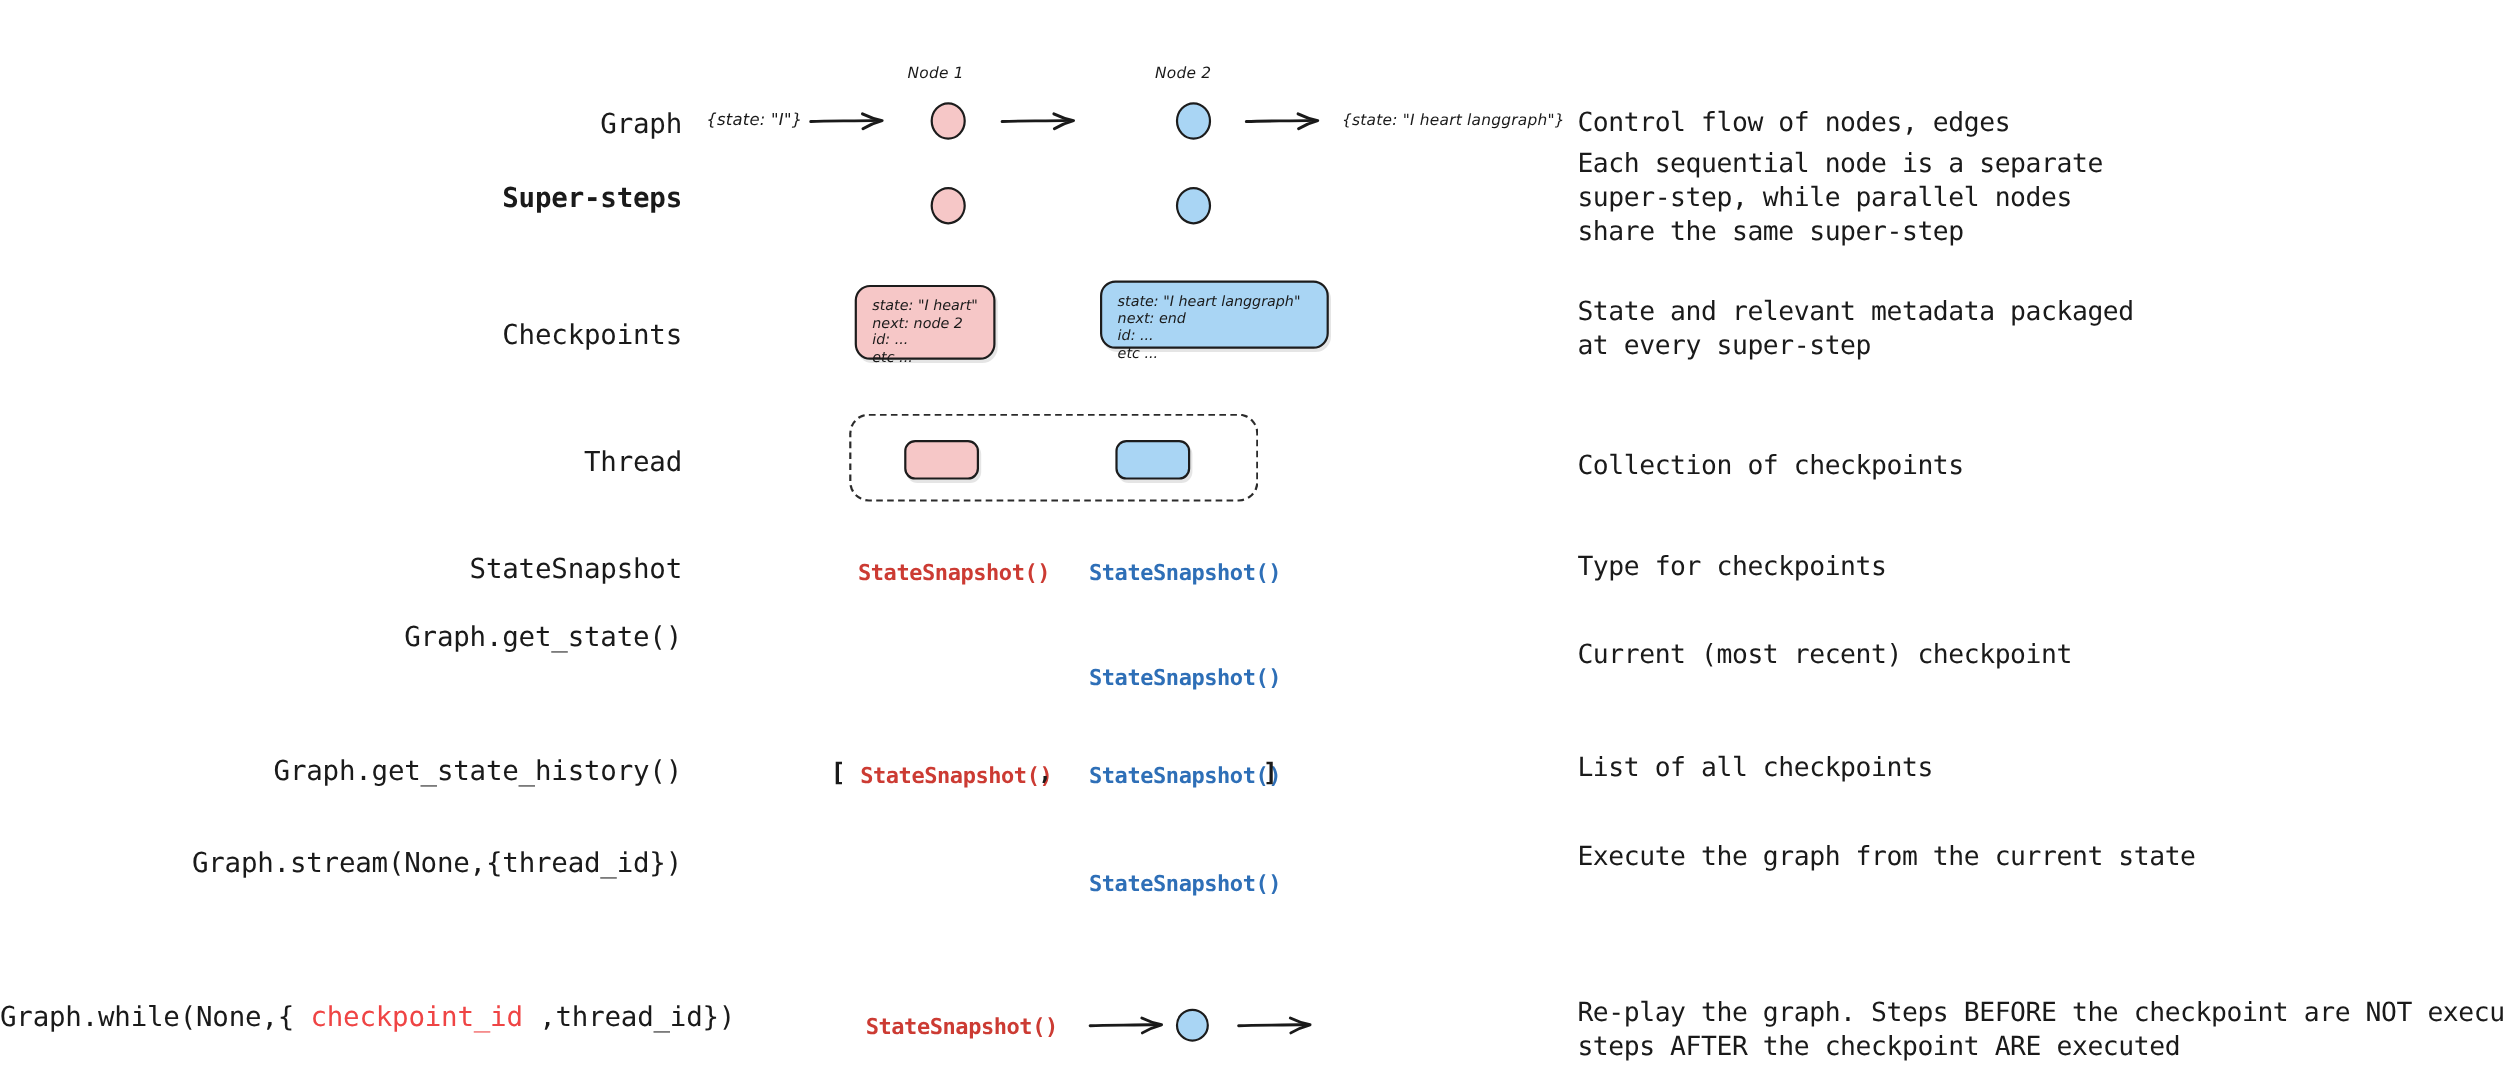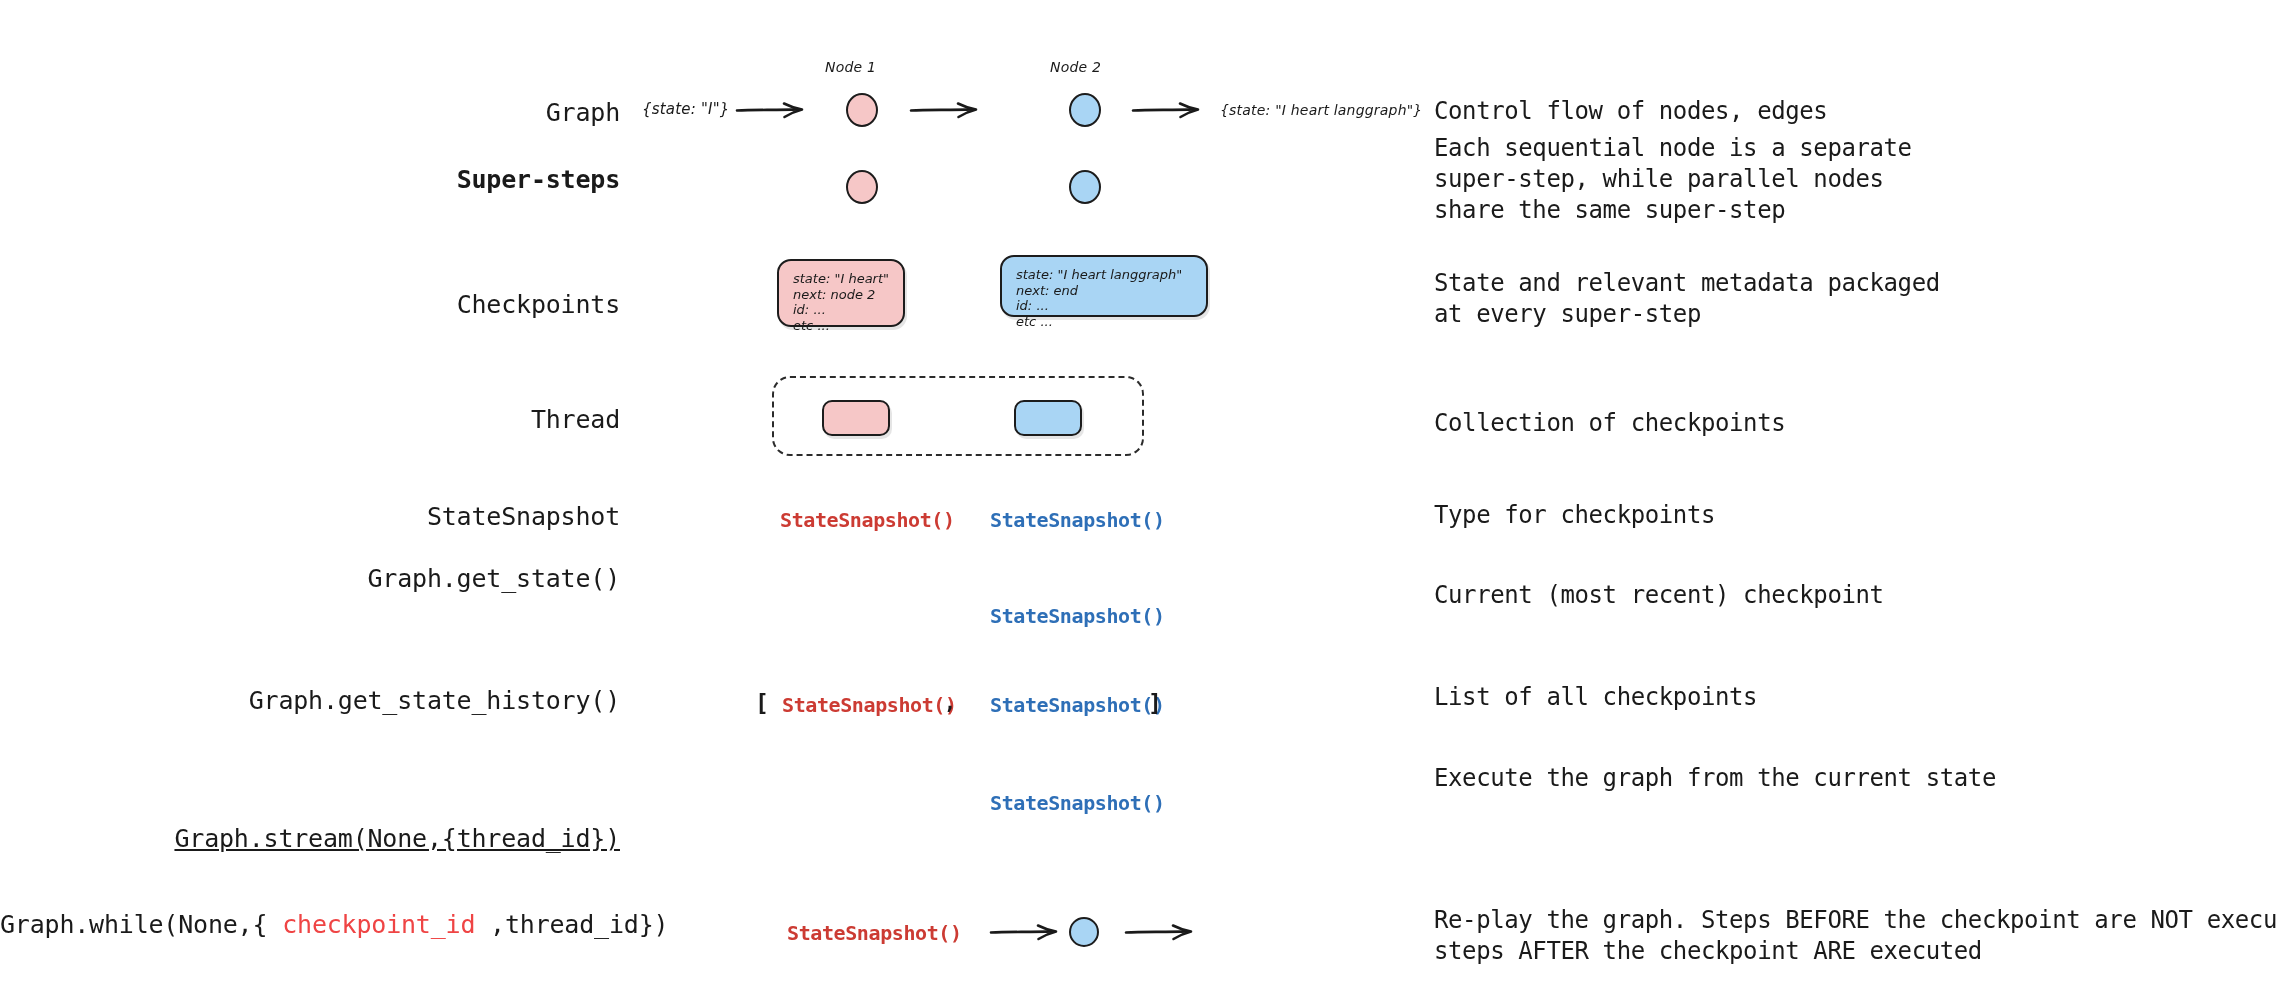--- a/index.html
+++ b/index.html
@@ -157,21 +157,21 @@
 <div class="canvas">
 
   <div class="label-col">
     <div class="row-label" style="top:98px;">Graph</div>
     <div class="row-label" style="top:165px;font-weight:bold;">Super-steps</div>
     <div class="row-label" style="top:290px;">Checkpoints</div>
     <div class="row-label" style="top:405px;">Thread</div>
     <div class="row-label" style="top:502px;padding-left:12px;">StateSnapshot</div>
     <div class="row-label" style="top:564px;padding-left:20px;">Graph.get_state()</div>
     <div class="row-label" style="top:686px;">Graph.get_state_history()</div>
-    <div class="row-label" style="top:824px;text-decoration:underline;">Graph.stream(None,{thread_id})</div>
+    <div class="row-label" style="top:770px;">Graph.stream(None,{thread_id})</div>
 
     <div class="row-label" style="top:910px;">
       <span>Graph.while(None,{ </span><span class="kw-red">checkpoint_id</span><span> ,thread_id})</span>
     </div>
   </div>
 
   <div class="mid">
 
     <div class="hand" style="left:22px; top:100px; font-size:15px;">{state: "I"}</div>
 

